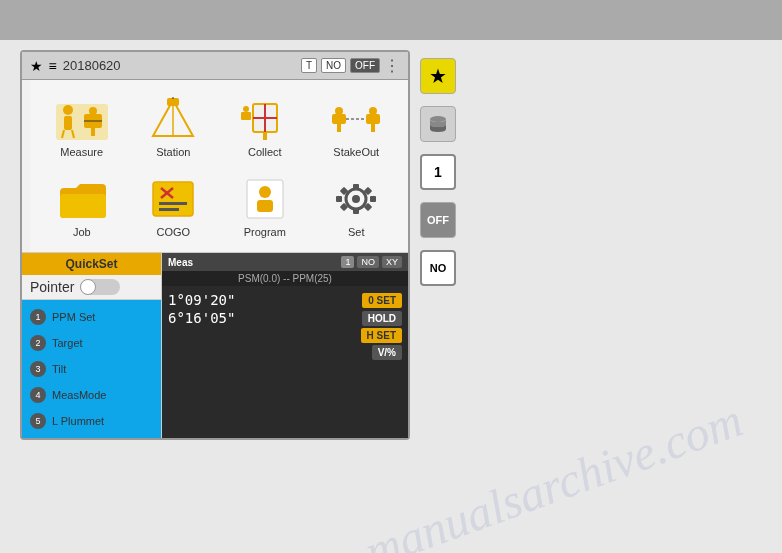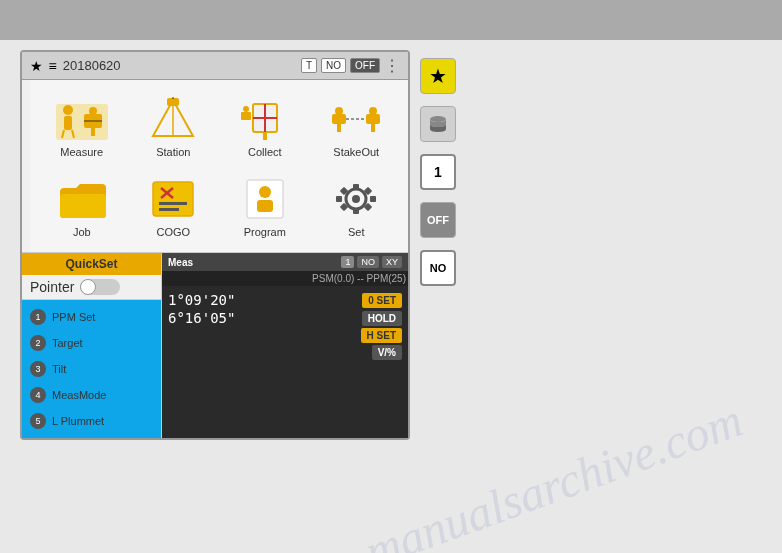--- a/index.html
+++ b/index.html
@@ -213,21 +213,21 @@
       padding: 1px 4px;
       background: #666;
       color: white;
       border: none;
       border-radius: 2px;
     }
     .meas-btn.active {
       background: #888;
     }
     .meas-psm {
-      text-align: right;
+      text-align: center;
       font-size: 10px;
       color: #aaa;
       padding: 2px;
       background: #222;
     }
     .meas-rows {
       padding: 4px 6px;
     }
     .meas-row {
       display: flex;

